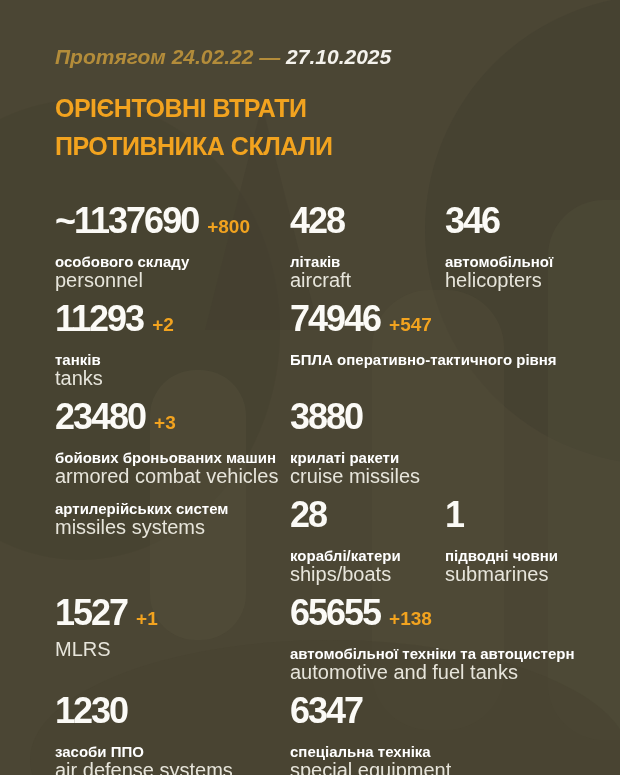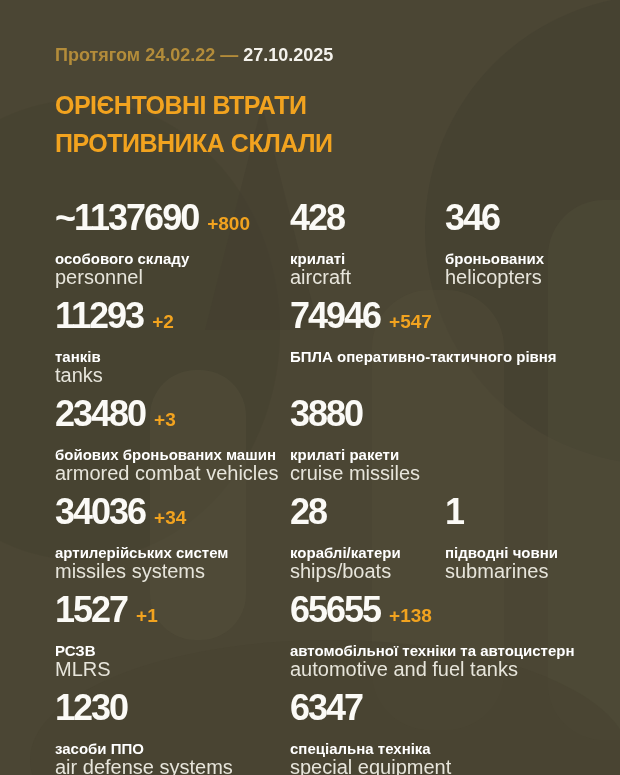--- a/index.html
+++ b/index.html
@@ -6,21 +6,21 @@
   body{
     width:620px;height:775px;
     background:#4b4634;
     font-family:"Liberation Sans","DejaVu Sans",sans-serif;
     position:relative;
     overflow:hidden;
   }
   .watermark{position:absolute;inset:0;z-index:0;pointer-events:none;}
   .content{position:relative;z-index:1;}
 
-  .header{margin:45px 0 8px 55px;font-size:18px;font-weight:600;white-space:nowrap;}
+  .header{margin:45px 0 8px 55px;font-size:21px;font-weight:600;white-space:nowrap;font-style:italic;}
   .range-prefix{color:#b38c3a;font-weight:700;}
   .end-date{color:#f4f2ec;font-weight:700;}
 
   .title{margin:20px 0 0 55px;color:#f2a31f;font-weight:700;
          font-size:25px;line-height:38px;letter-spacing:-0.5px;white-space:nowrap;}
 
   .stats{margin:36px 0 0 0;}
   .row{display:grid;grid-template-columns:235px 155px auto;padding-left:55px;margin-bottom:9px;}
   .cell{white-space:nowrap;}
   .num-line{line-height:40px;}
@@ -57,26 +57,26 @@
   <div class="stats">
 
     <div class="row">
       <div class="cell">
         <div class="num-line"><span class="num">~1137690</span><span class="delta">+800</span></div>
         <div class="lbl-uk">особового складу</div>
         <div class="lbl-en">personnel</div>
       </div>
       <div class="cell">
         <div class="num-line"><span class="num">428</span></div>
-        <div class="lbl-uk">крилаті</div>
+        <div class="lbl-uk">літаків</div>
         <div class="lbl-en">aircraft</div>
       </div>
       <div class="cell">
         <div class="num-line"><span class="num">346</span></div>
-        <div class="lbl-uk">броньованих</div>
+        <div class="lbl-uk">автомобільної</div>
         <div class="lbl-en">helicopters</div>
       </div>
     </div>
 
     <div class="row">
       <div class="cell">
         <div class="num-line"><span class="num">11293</span><span class="delta">+2</span></div>
         <div class="lbl-uk">танків</div>
         <div class="lbl-en">tanks</div>
       </div>
@@ -94,40 +94,38 @@
       </div>
       <div class="cell">
         <div class="num-line"><span class="num">3880</span></div>
         <div class="lbl-uk">крилаті ракети</div>
         <div class="lbl-en">cruise missiles</div>
       </div>
     </div>
 
     <div class="row">
       <div class="cell">
-        <div class="num-line"><span class="num">34036</span><span class="delta">+34</span></div>
         <div class="lbl-uk">артилерійських систем</div>
         <div class="lbl-en">missiles systems</div>
       </div>
       <div class="cell">
         <div class="num-line"><span class="num">28</span></div>
         <div class="lbl-uk">кораблі/катери</div>
         <div class="lbl-en">ships/boats</div>
       </div>
       <div class="cell">
         <div class="num-line"><span class="num">1</span></div>
         <div class="lbl-uk">підводні човни</div>
         <div class="lbl-en">submarines</div>
       </div>
     </div>
 
     <div class="row">
       <div class="cell">
         <div class="num-line"><span class="num">1527</span><span class="delta">+1</span></div>
-        <div class="lbl-uk">РСЗВ</div>
         <div class="lbl-en">MLRS</div>
       </div>
       <div class="cell">
         <div class="num-line"><span class="num">65655</span><span class="delta">+138</span></div>
         <div class="lbl-uk">автомобільної техніки та автоцистерн</div>
         <div class="lbl-en">automotive and fuel tanks</div>
       </div>
     </div>
 
     <div class="row">

